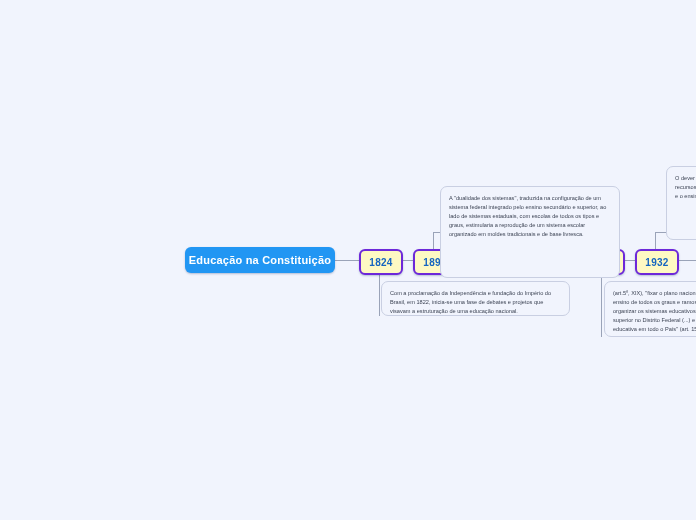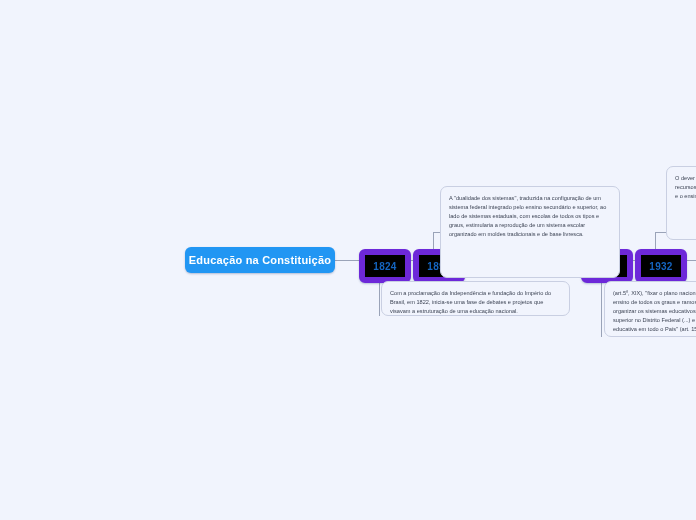--- a/index.html
+++ b/index.html
@@ -49,22 +49,22 @@
     font-weight: bold;
     letter-spacing: 0.2px;
     white-space: nowrap;
   }
   
   .year-node {
     position: absolute;
     top: 249px;
     width: 40px;
     height: 22px;
-    background: #000000;
-    border: 6px solid #6d28d9;
+    background: #fef9c3;
+    border: 2px solid #6d28d9;
     border-radius: 6px;
     box-shadow: 0 1px 2px rgba(30,60,120,0.28);
     display: flex;
     align-items: center;
     justify-content: center;
     color: #1565c0;
     font-size: 10px;
     font-weight: bold;
     letter-spacing: 0.3px;
   }

